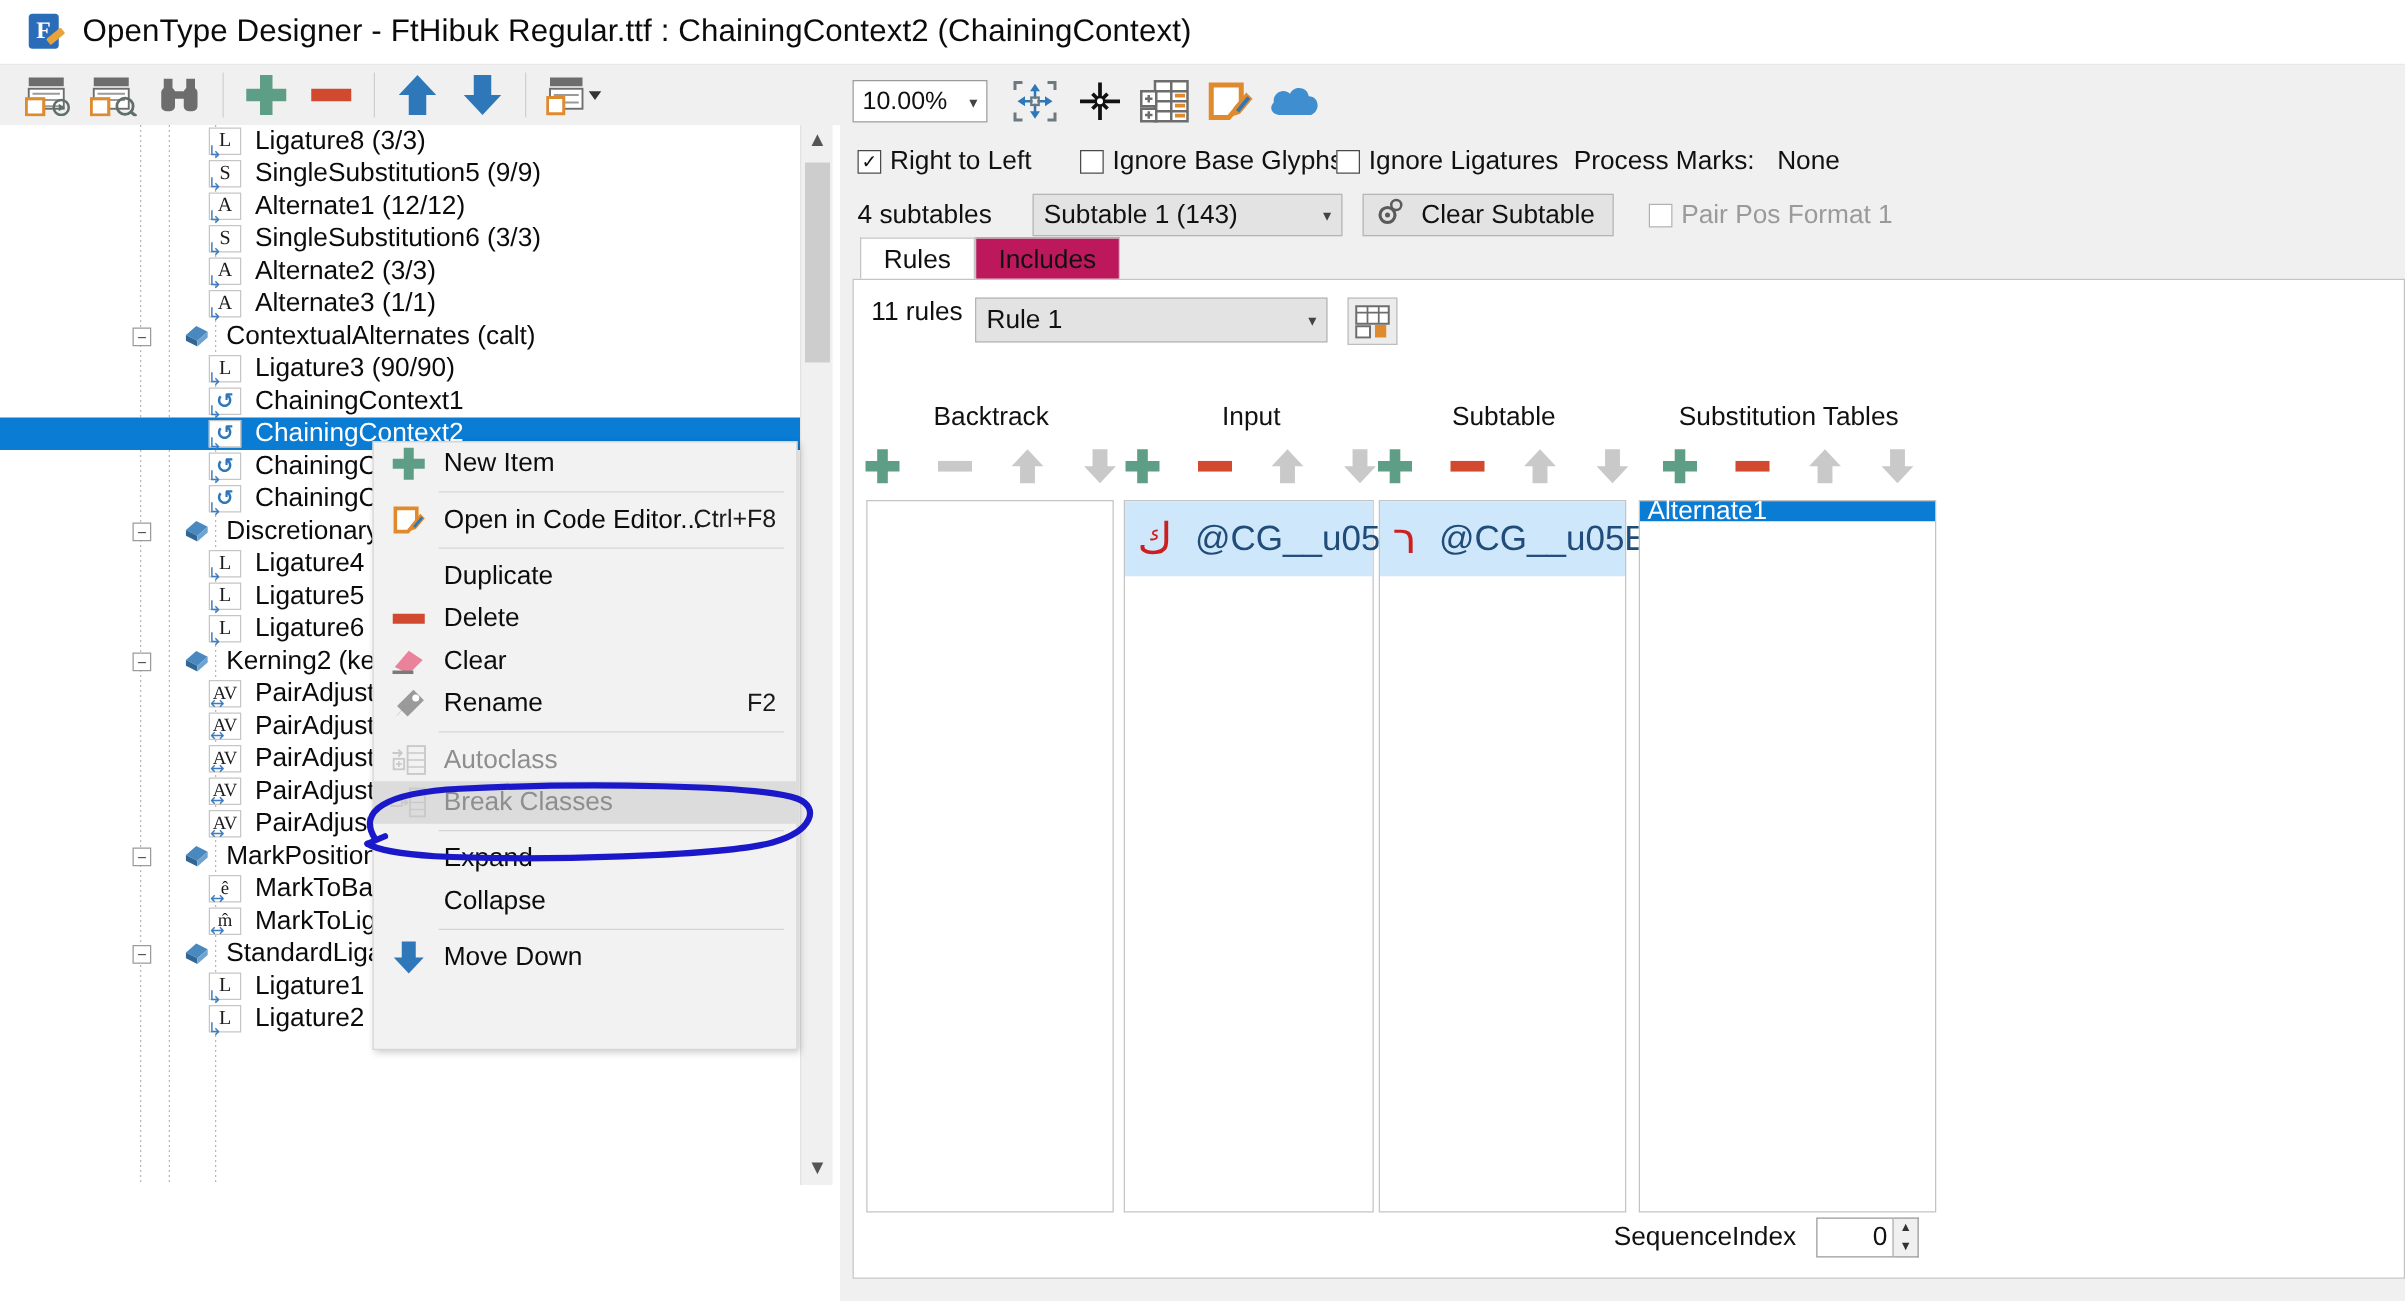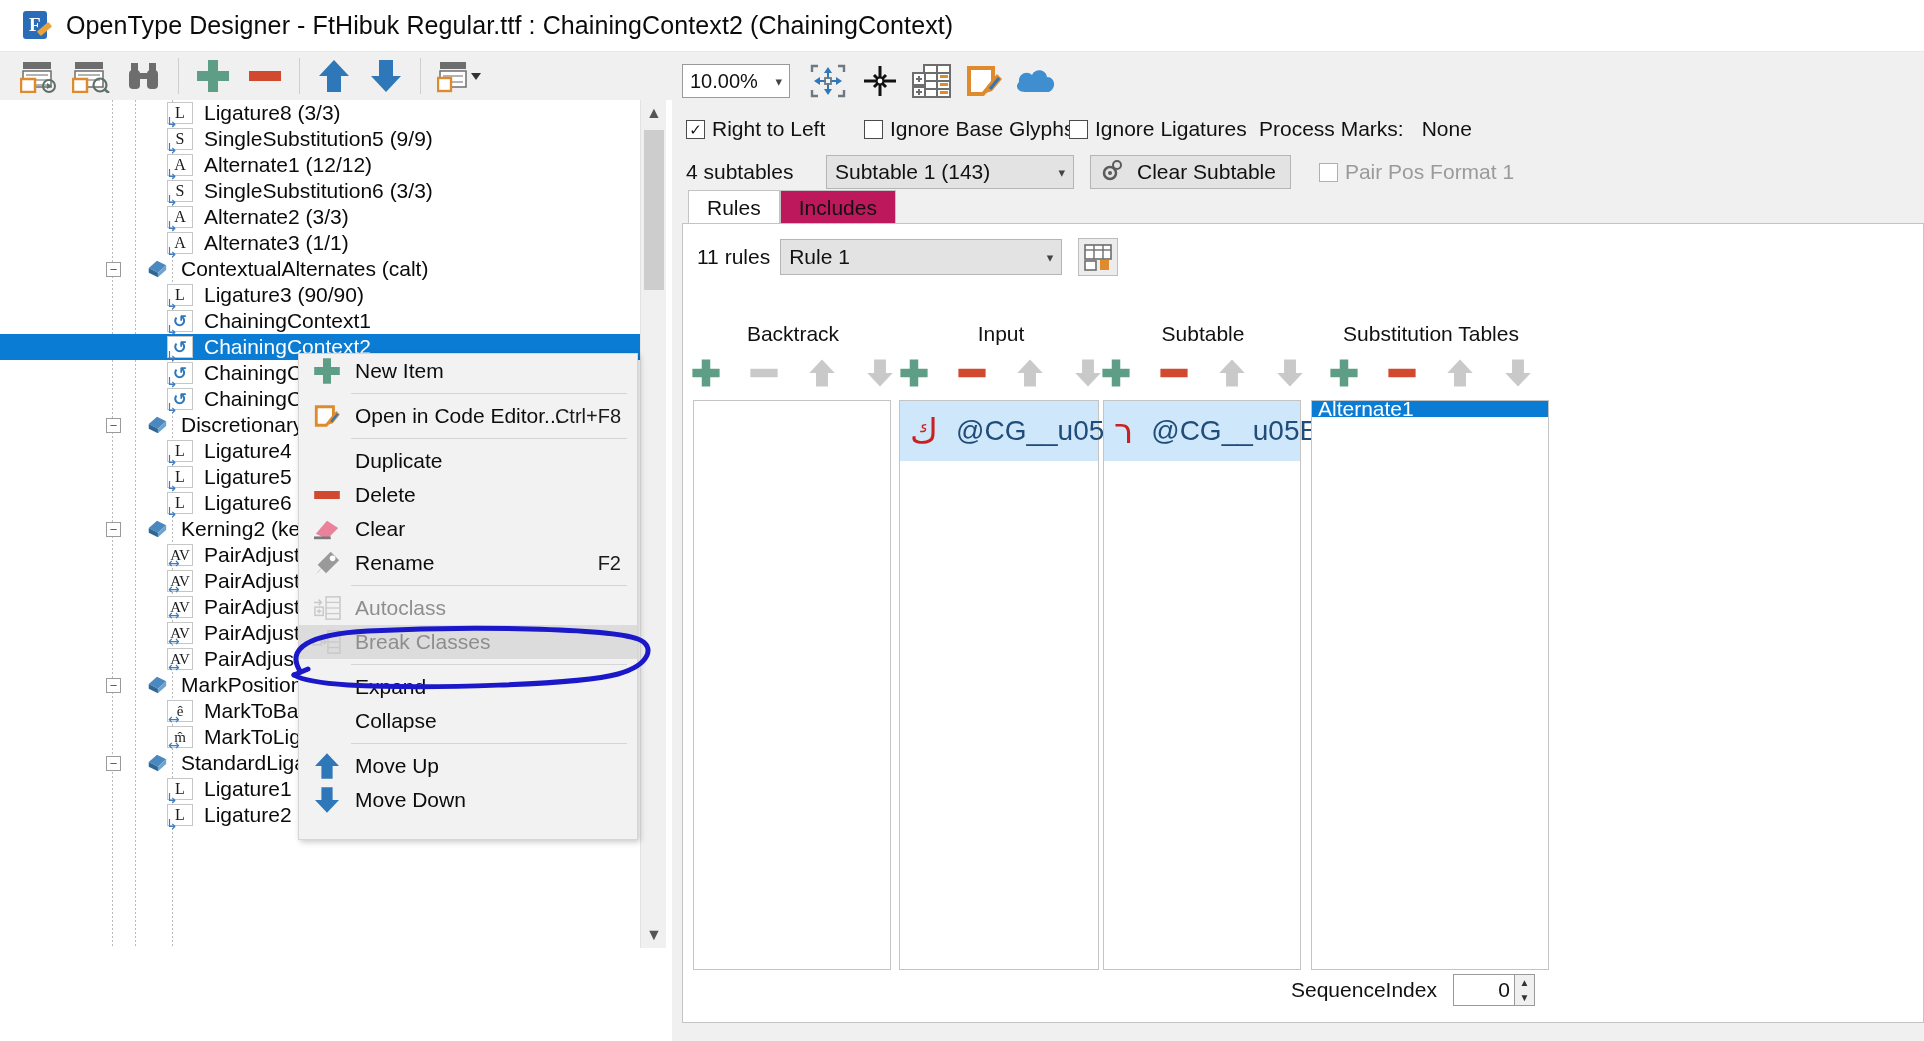--- a/index.html
+++ b/index.html
@@ -194,21 +194,21 @@
     height:34px;padding:0 18px;display:flex;align-items:center;font-size:21px;
     background:#be185d;border:1px solid #c4c4c4;border-bottom:none;color:#111;
   }
   .tab.active{ background:#fff; }
   #tabpage{
     position:absolute;left:10px;top:171px;width:1242px;height:800px;
     background:#fff;border:1px solid #c4c4c4;
   }
 
   #rules-row{
-    position:absolute;left:14px;top:14px;display:flex;align-items:center;font-size:21px;
+    position:absolute;left:14px;top:14px;display:flex;align-items:flex-start;font-size:21px;
   }
   #rule-select{
     width:282px;height:36px;background:#e3e3e3;border:1px solid #b5b5b5;
     display:flex;align-items:center;justify-content:space-between;padding:0 8px;
     font-size:21px;margin-left:10px;
   }
   #rule-icon-btn{ width:40px;height:38px;margin-left:16px;display:flex;align-items:center;justify-content:center;
     background:#ececec;border:1px solid #bdbdbd;}
 
   .col{
@@ -679,28 +679,20 @@
       <span>Break Classes</span>
     </div>
     <div class="ctx-sep"></div>
     <div class="ctx-item">
       <span>Expand</span>
     </div>
     <div class="ctx-item">
       <span>Collapse</span>
     </div>
     <div class="ctx-sep"></div>
-    <div class="ctx-item">
-      <span class="ctx-icon">
-        <svg width="34" height="34" viewBox="0 0 40 40">
-          <path d="M20 4 L35 20 H27 V36 H13 V20 H5 Z" fill="#2e77b8"></path>
-        </svg>
-      </span>
-      <span>Move Up</span>
-    </div>
     <div class="ctx-item">
       <span class="ctx-icon">
         <svg width="34" height="34" viewBox="0 0 40 40">
           <path d="M20 36 L35 20 H27 V4 H13 V20 H5 Z" fill="#2e77b8"></path>
         </svg>
       </span>
       <span>Move Down</span>
     </div>
   </div>
 

